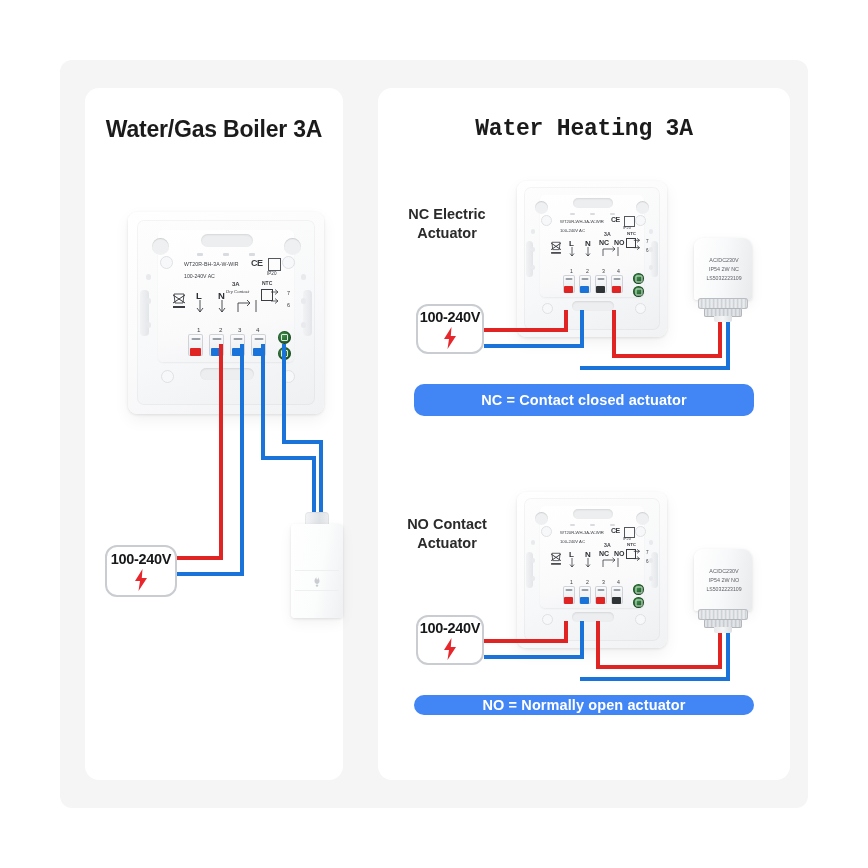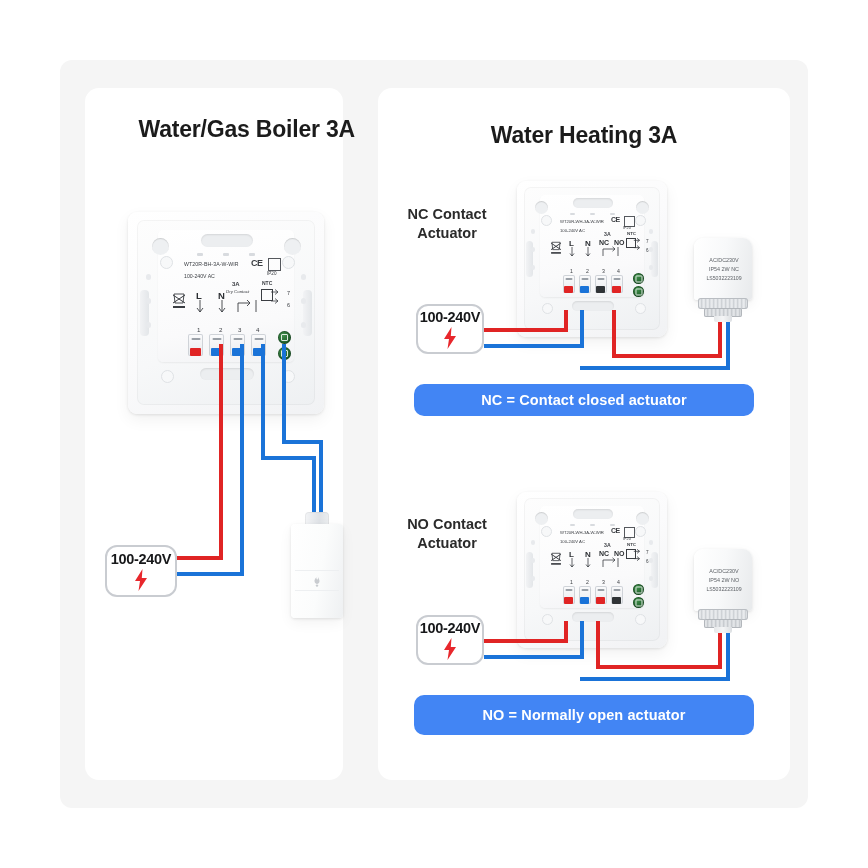--- a/index.html
+++ b/index.html
@@ -22,21 +22,21 @@
     position:absolute;background:#ffffff;border-radius:14px;
   }
   .card-left{left:85px;top:88px;width:258px;height:692px;}
   .card-right{left:378px;top:88px;width:412px;height:692px;}
 
   .card-title{
     position:absolute;left:0;width:100%;text-align:center;
     font-size:23px;font-weight:600;color:#1b1b1b;letter-spacing:-.2px;
   }
   .title-left{top:116px;}
-  .title-right{top:122px;}
+  .title-right{top:116px;font-family:Liberation Mono, monospace;}
 
   .side-label{
     position:absolute;text-align:center;font-size:14.5px;line-height:1.28;
     font-weight:600;color:#2b2b2b;width:110px;
   }
   .side-nc{left:392px;top:205px;}
   .side-no{left:392px;top:515px;}
 
   
   .thermo{position:absolute;}
@@ -164,21 +164,21 @@
   }
 </style>
 </head>
 <body>
 
 <div id="root">
 
   <div class="stage"></div>
 
   <div class="card card-left"></div>
-  <div class="card-title title-left" style="left:97px;width:258px;text-align:right;">Water/Gas Boiler 3A</div>
+  <div class="card-title title-left" style="left:85px;width:258px;">Water/Gas Boiler 3A</div>
 
   <div class="thermo" style="left:128px;top:212px;width:196px;height:202px;">
     <div class="frame"></div>
     <div class="inner" style="left:9px;top:8px;right:9px;bottom:9px;"></div>
     <div class="body" style="left:30px;top:18px;width:136px;height:132px;"></div>
 
     <div class="screwhole" style="left:24px;top:26px;width:17px;height:17px;"></div>
     <div class="screwring" style="left:32px;top:44px;width:11px;height:11px;"></div>
     <div class="screwhole" style="left:156px;top:26px;width:17px;height:17px;"></div>
     <div class="screwring" style="left:154px;top:44px;width:11px;height:11px;"></div>
@@ -298,21 +298,21 @@
     <svg class="flame" style="top:50px;" width="14" height="14" viewBox="0 0 14 14">
       <path d="M7 1 C8.6 3.4 8.2 4.6 7.2 5.8 C6.4 4.9 6.3 4.2 6.5 3.3 C5 4.6 4.2 6.2 4.6 7.8 C5 9.2 6 9.9 7 9.9 C8.2 9.9 9.3 9 9.5 7.6 C9.7 6.2 9 4.8 7 1 Z" fill="#c9ccd0"></path>
       <circle cx="7" cy="11.6" r="1.2" fill="#c9ccd0"></circle>
     </svg>
   </div>
 
   <div class="card card-right"></div>
   <div class="card-title title-right" style="left:378px;width:412px;">Water Heating 3A</div>
 
   <div class="side-label side-nc">
-    <div>NC Contact</div>
+    <div>NC Electric</div>
     <div>Actuator</div>
   </div>
 
   <div class="thermo" style="left:517px;top:181px;width:150px;height:156px;">
     <div class="frame"></div>
     <div class="inner" style="left:7px;top:6px;right:7px;bottom:7px;"></div>
     <div class="body" style="left:23px;top:14px;width:104px;height:102px;"></div>
 
     <div class="screwhole" style="left:18px;top:20px;width:13px;height:13px;"></div>
     <div class="screwring" style="left:24px;top:34px;width:9px;height:9px;"></div>
@@ -555,15 +555,15 @@
   <div class="act" style="left:688px;top:549px;width:72px;height:88px;">
     <div class="cap" style="left:6px;top:0;width:58px;height:62px;"></div>
     <div class="alabel" style="top:19px;font-size:5.4px;">AC/DC230V</div>
     <div class="alabel" style="top:28px;font-size:5.4px;">IP54  2W NO</div>
     <div class="alabel" style="top:37px;font-size:5.2px;">LS5032223109</div>
     <div class="nut" style="left:10px;top:60px;width:50px;height:11px;"></div>
     <div class="nut2" style="left:16px;top:70px;width:38px;height:9px;"></div>
     <div class="stem" style="left:26px;top:78px;width:18px;height:6px;"></div>
   </div>
 
-  <div class="banner" style="left:414px;top:695px;width:340px;height:40px;">NO = Normally open actuator</div>
+  <div class="banner" style="left:414px;top:695px;width:340px;height:20px;">NO = Normally open actuator</div>
 
 </div>
 
 </body></html>

